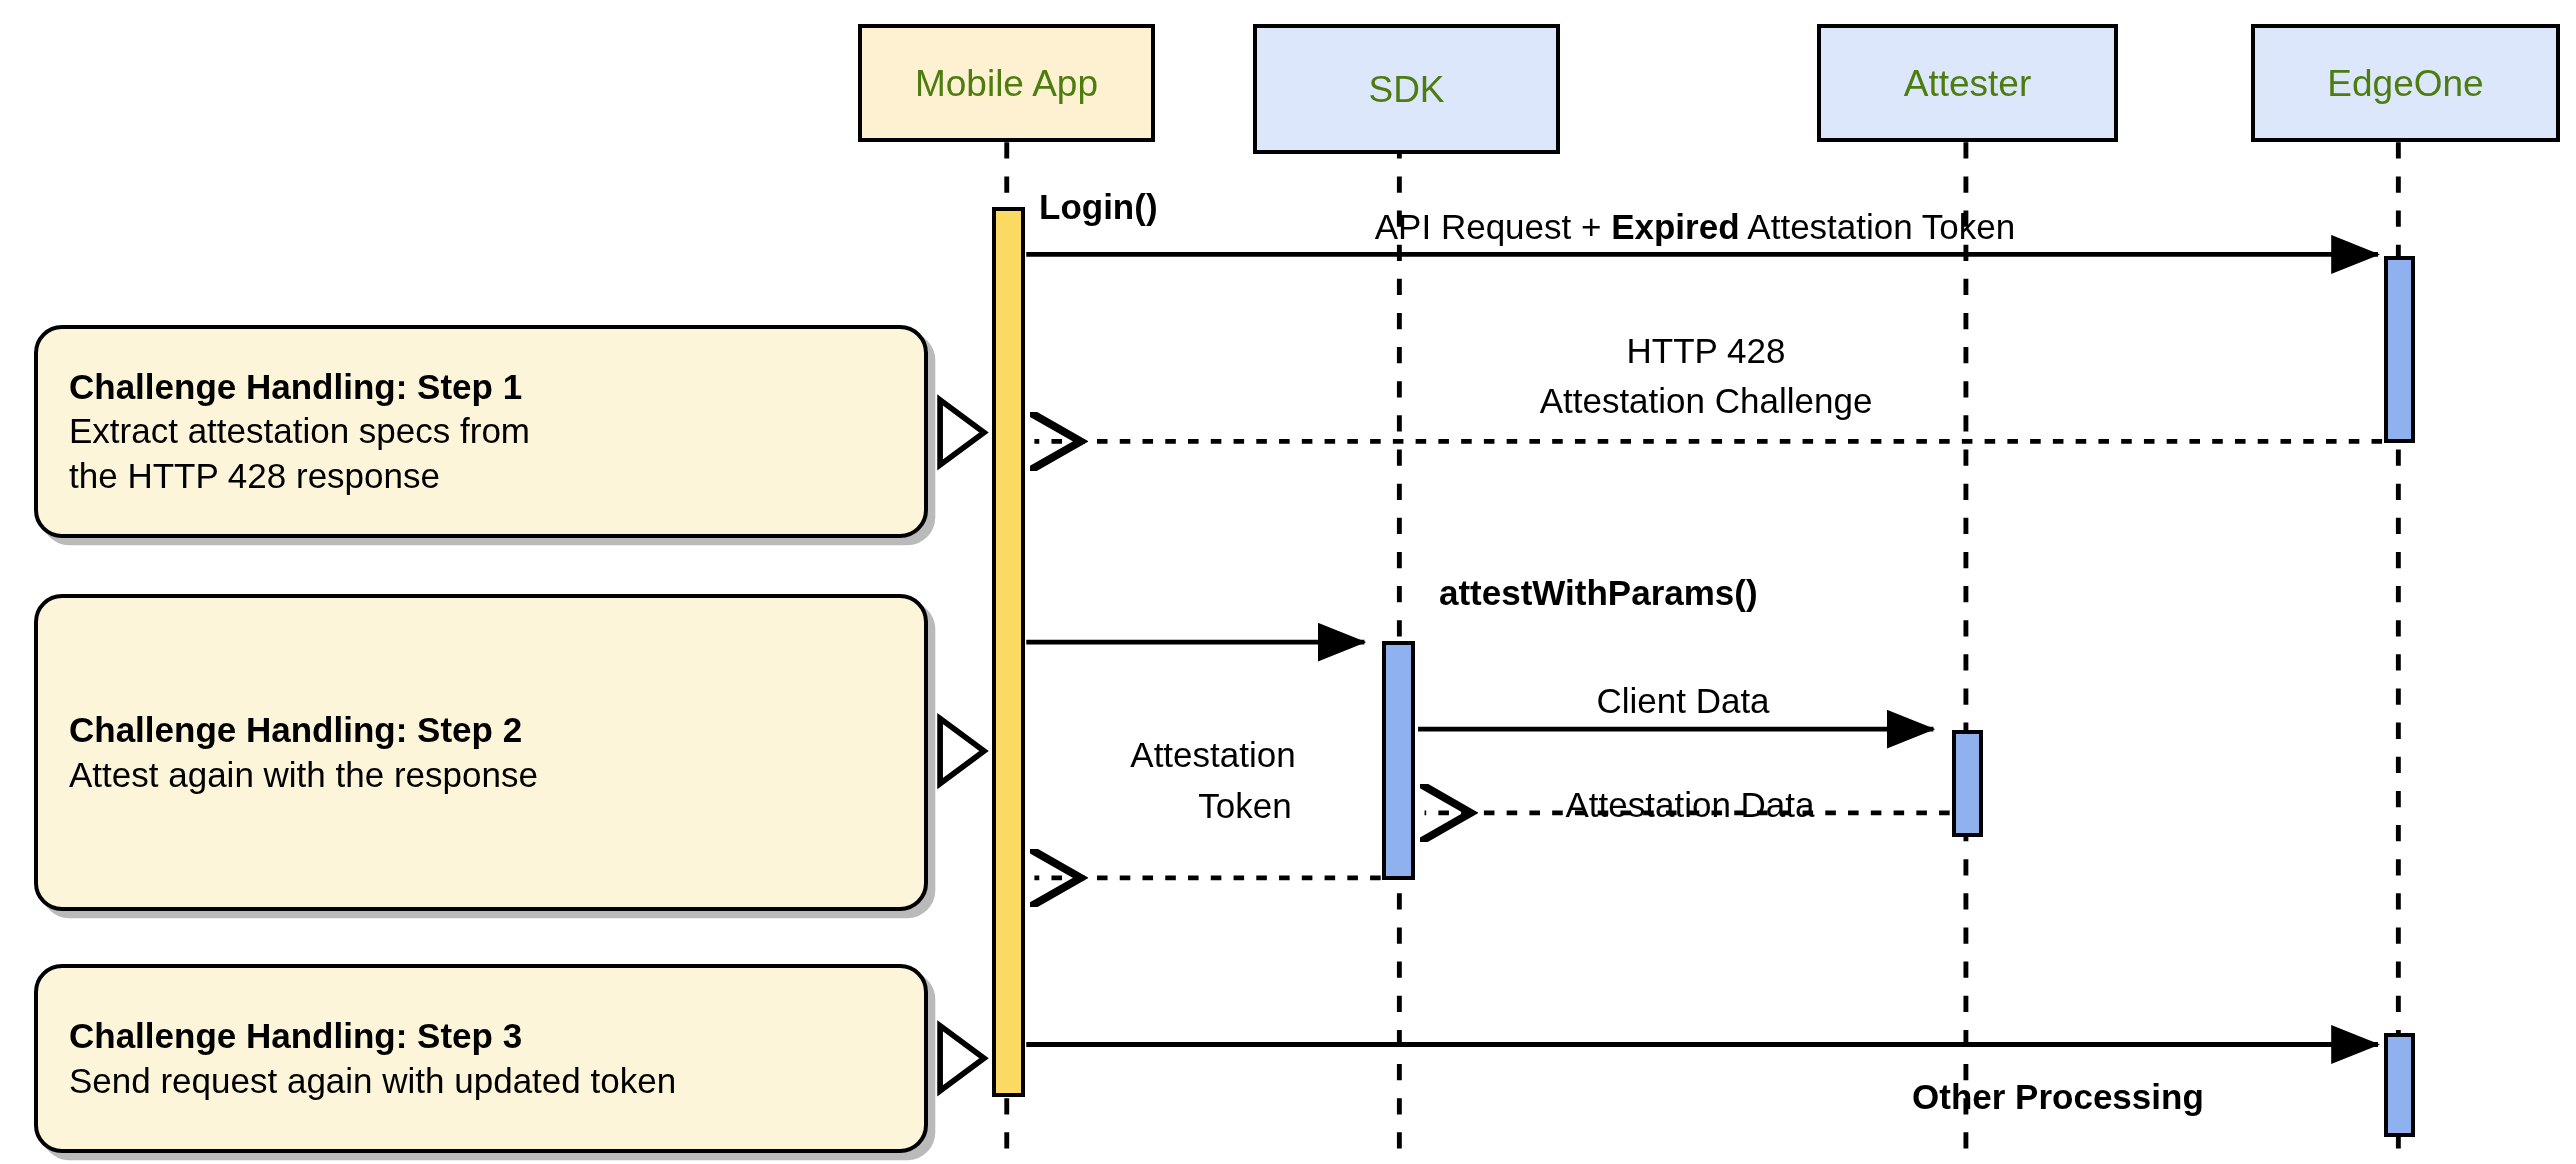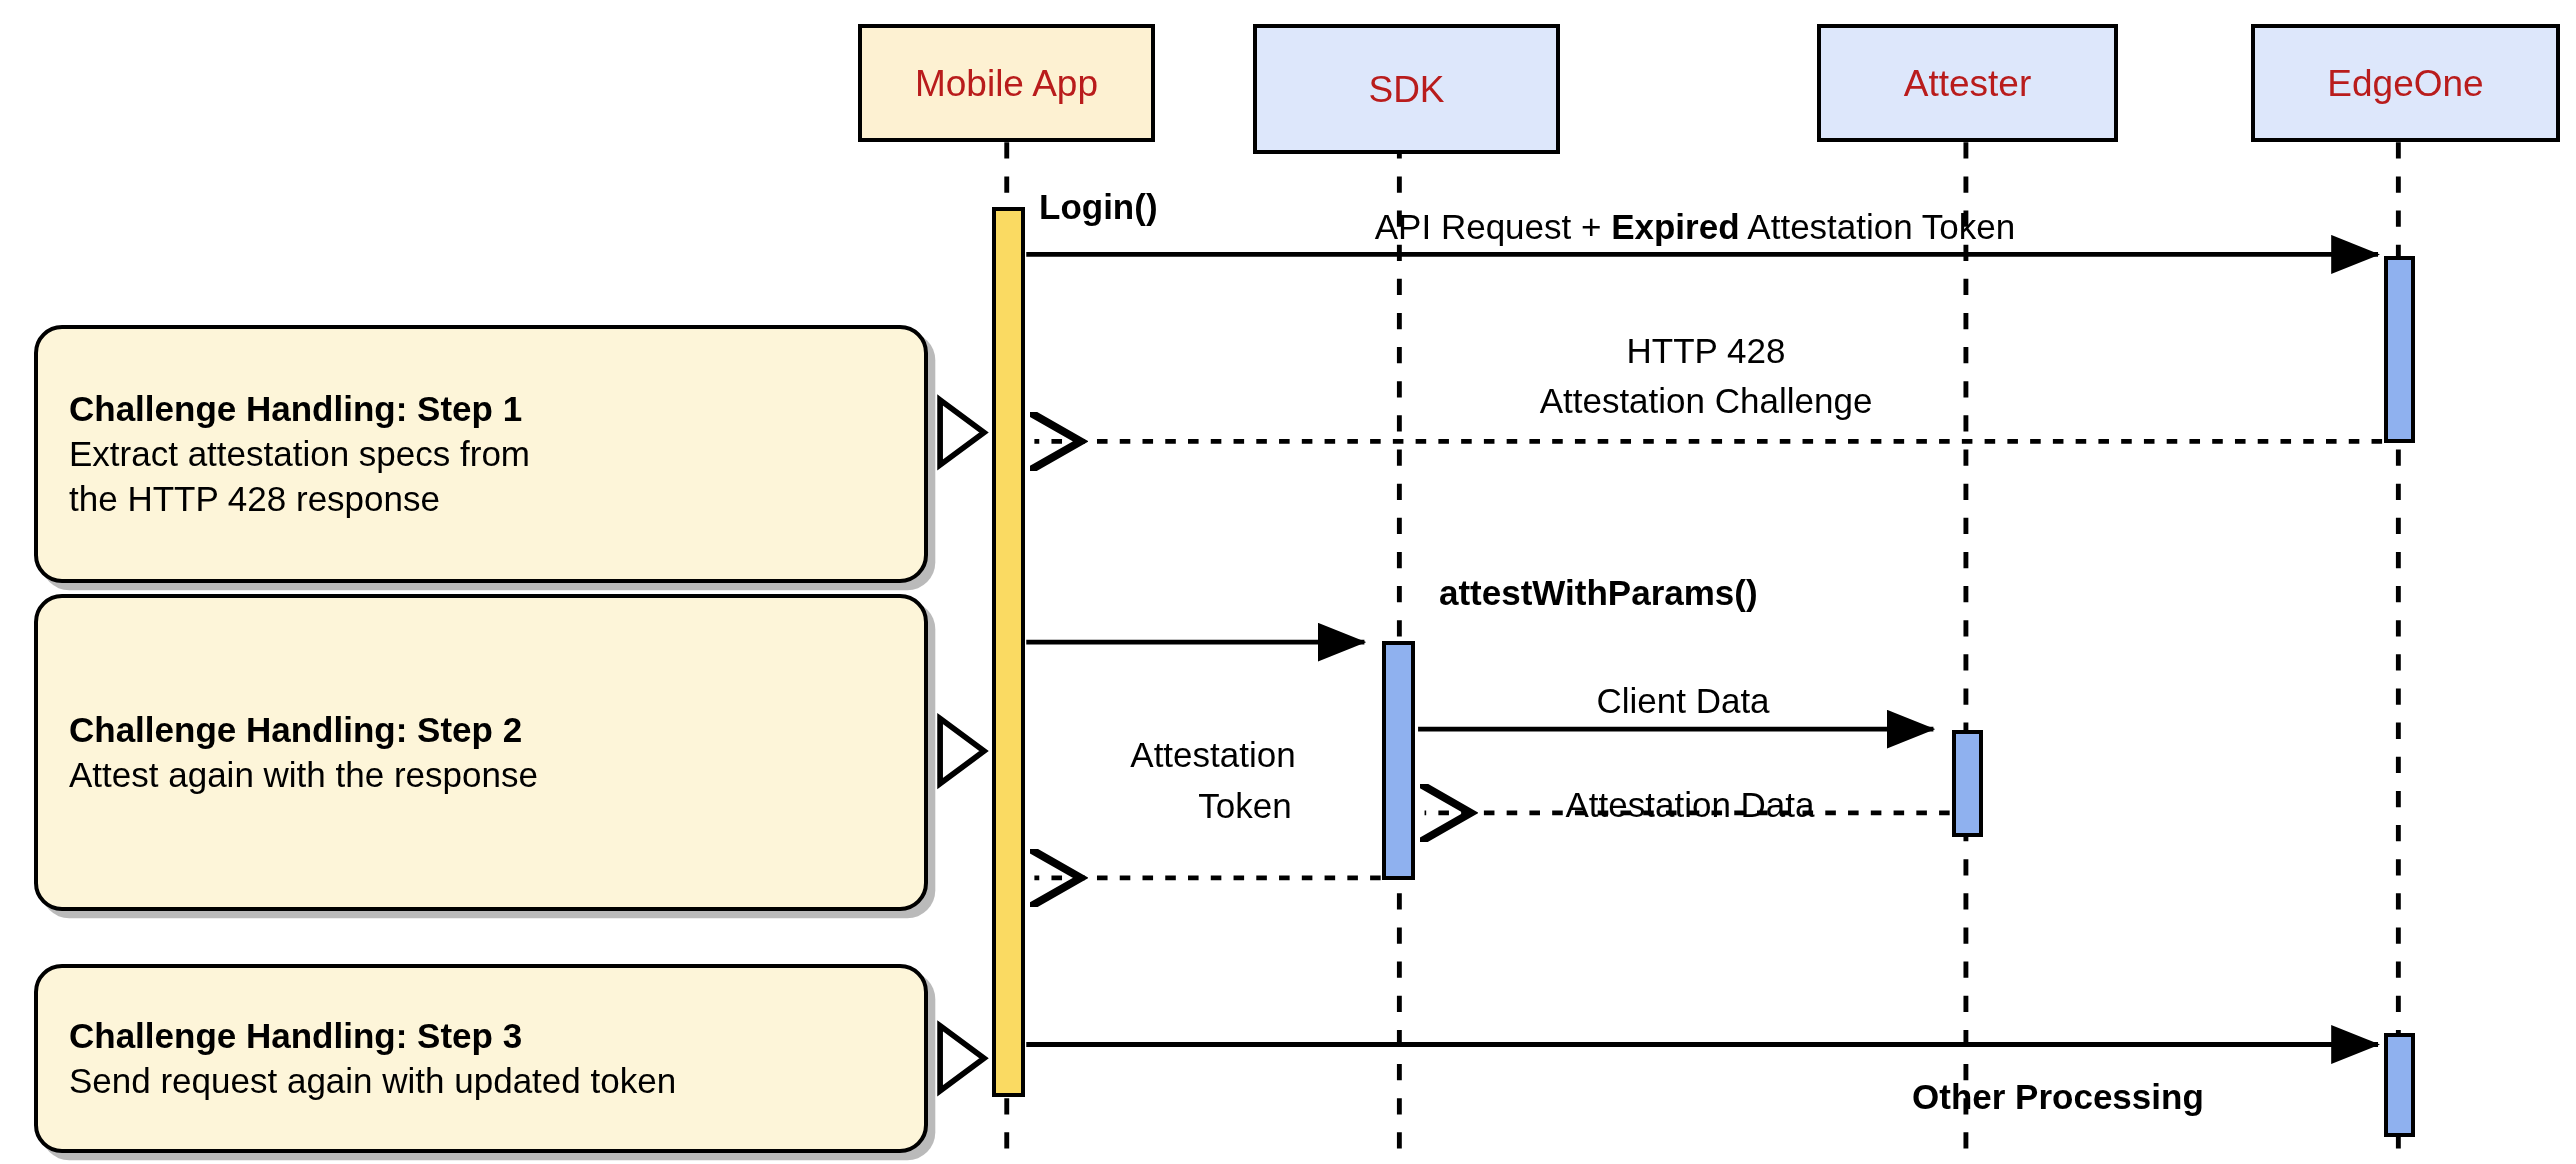--- a/index.html
+++ b/index.html
@@ -27,21 +27,21 @@
   .lifeline-box {
     position: absolute;
     box-sizing: border-box;
     border: 4.1px solid #000000;
     display: flex;
     align-items: center;
     justify-content: center;
   }
   .lifeline-label {
     font-size: 37px;
-    color: #b91c1c;
+    color: #4d7c0f;
     line-height: 1;
     white-space: nowrap;
   }
   .note-box {
     position: absolute;
     box-sizing: border-box;
     border: 4.1px solid #000000;
     border-radius: 28px;
     background: #fdf5d9;
     box-shadow: 7.3px 7.3px 0 0 rgba(130,130,130,0.55);
@@ -145,21 +145,21 @@
   <div class="activation" style="left:992px; top:207px; width:33px; height:890px; background:#fada62;"></div>
 
   <div class="activation" style="left:2384px; top:256px; width:31px; height:187px; background:#8fb1ef;"></div>
 
   <div class="activation" style="left:1382px; top:641px; width:33px; height:239px; background:#8fb1ef;"></div>
 
   <div class="activation" style="left:1952px; top:730px; width:31px; height:107px; background:#8fb1ef;"></div>
 
   <div class="activation" style="left:2384px; top:1033px; width:31px; height:104px; background:#8fb1ef;"></div>
 
-  <div class="note-box" style="left:34px; top:325px; width:894px; height:258px;">
+  <div class="note-box" style="left:34px; top:325px; width:894px; height:213px;">
     <div class="note-title">Challenge Handling: Step 1</div>
     <div class="note-body">Extract attestation specs from</div>
     <div class="note-body">the HTTP 428 response</div>
   </div>
 
   <div class="note-box" style="left:34px; top:594px; width:894px; height:317px;">
     <div class="note-title">Challenge Handling: Step 2</div>
     <div class="note-body">Attest again with the response</div>
   </div>
 

